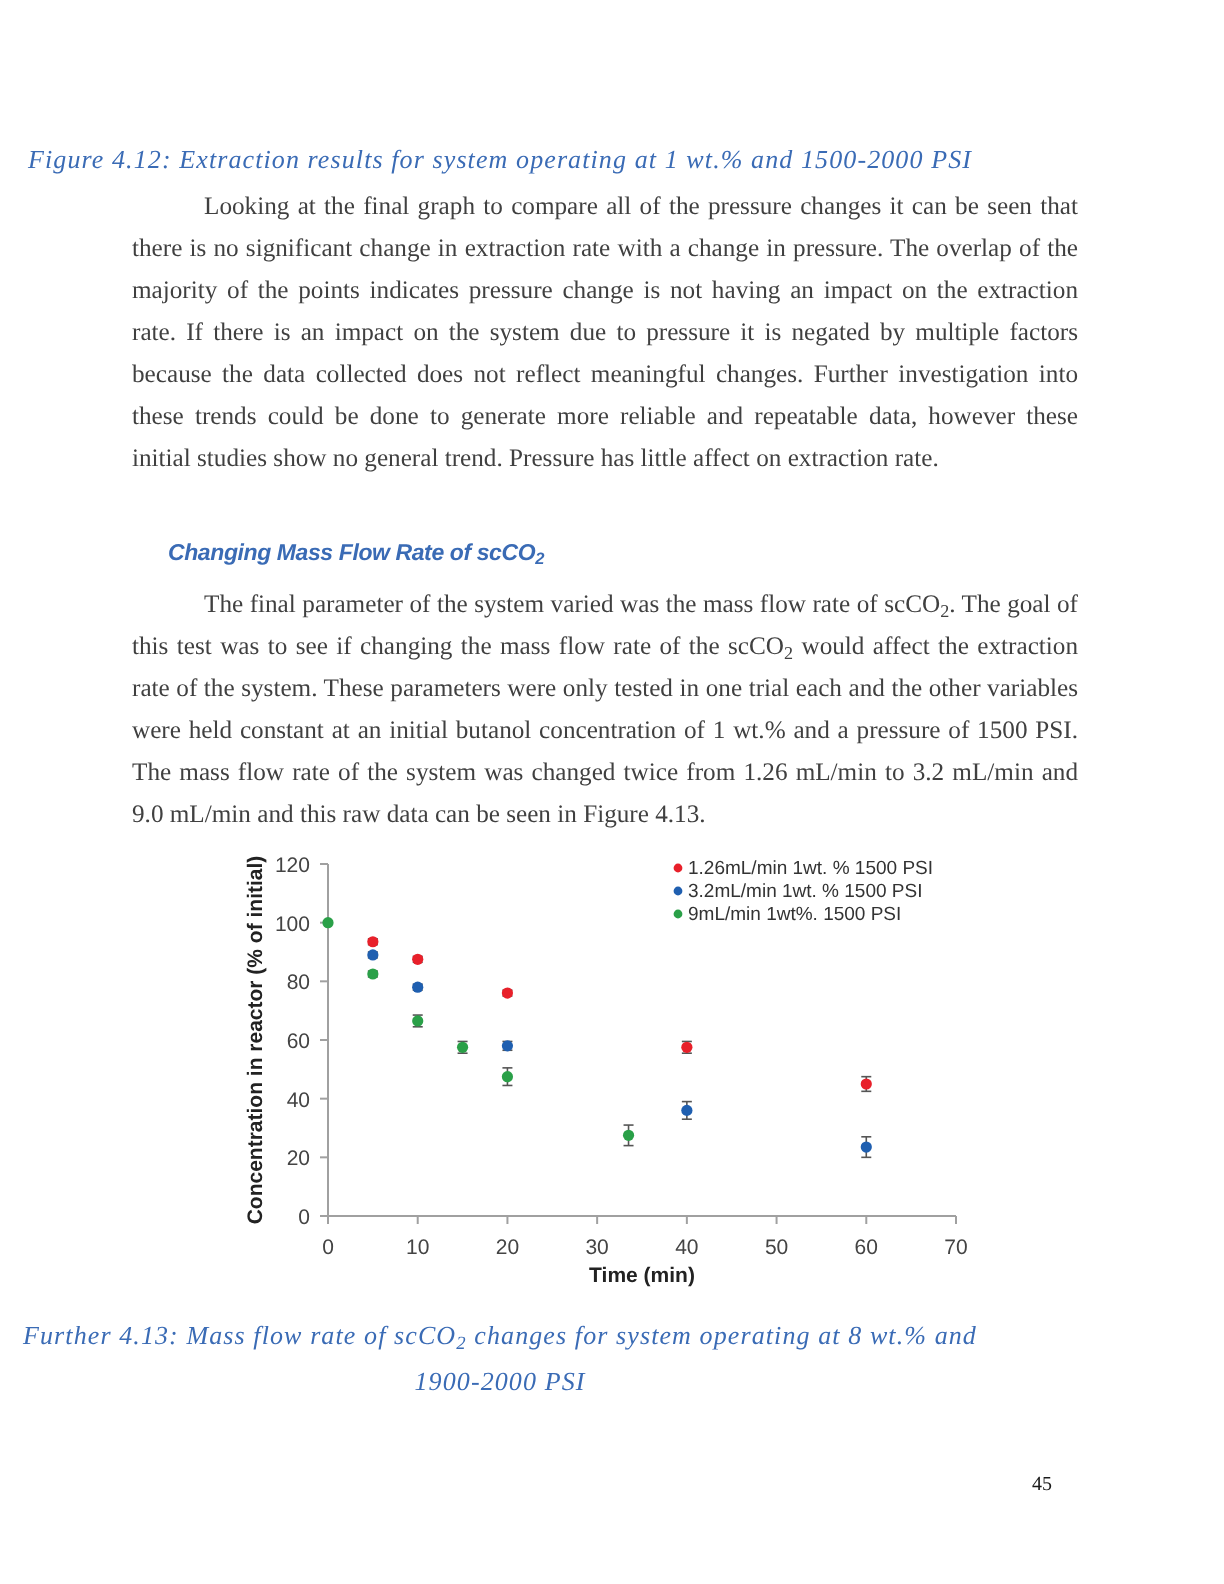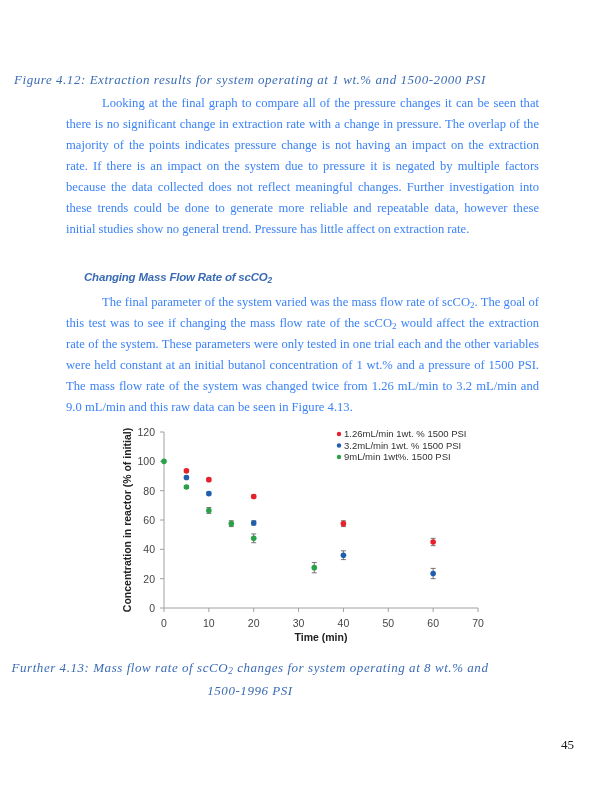--- a/index.html
+++ b/index.html
@@ -1,22 +1,22 @@
 <!DOCTYPE html>
 <html><head>
 <meta charset="utf-8">
 <style>
   html, body { margin: 0; padding: 0; background: #ffffff; }
   body { width: 612px; height: 792px; position: relative; overflow: hidden; font-family: "DejaVu Serif", "Liberation Serif", serif; color: #1a1a1a; }
   .caption { position: absolute; left: 0; width: 500px; text-align: center; color: #3a6bb5; font-family: Liberation Serif, serif; font-style: italic; font-size: 13px; letter-spacing: 0.55px; }
-  .para { position: absolute; left: 66px; width: 473px; font-family: "Liberation Serif", "DejaVu Serif", serif; font-size: 12.6px; line-height: 21px; text-align: justify; color: #3b82f6; }
+  .para { position: absolute; left: 66px; width: 473px; font-family: "Liberation Serif", "DejaVu Serif", serif; font-size: 12.6px; line-height: 21px; text-align: justify; color: #404040; }
   .para .indent { display: inline-block; width: 36px; }
   .heading { position: absolute; left: 84px; top: 271px; color: #3a6bb5; font-family: "Liberation Sans", "DejaVu Sans", sans-serif; font-weight: bold; font-style: italic; font-size: 11.5px; letter-spacing: -0.2px; }
   sub { font-size: 0.72em; vertical-align: -0.25em; line-height: 0; }
-  .page-number { position: absolute; left: 516px; top: 737px; font-family: "Liberation Serif", "DejaVu Serif", serif; font-size: 13px; margin-left: 45px; }
+  .page-number { position: absolute; left: 516px; top: 737px; font-family: "Liberation Serif", "DejaVu Serif", serif; font-size: 10px; }
   #chart { position: absolute; left: 115px; top: 420px; }
   .tick-label { font-family: "Liberation Sans", "DejaVu Sans", sans-serif; font-size: 10.5px; fill: #444; }
   .axis-title { font-family: "Liberation Sans", "DejaVu Sans", sans-serif; font-size: 10.5px; font-weight: bold; fill: #222; }
   .legend-text { font-family: "Liberation Sans", "DejaVu Sans", sans-serif; font-size: 9.5px; fill: #333; }
 </style>
 </head>
 <body>
 
 <div class="caption" style="top:72px;">Figure 4.12: Extraction results for system operating at 1 wt.% and 1500-2000 PSI</div>
 
@@ -138,15 +138,15 @@
       <circle cx="224" cy="25.5" r="2.2" fill="#1f5fb0"></circle>
       <text x="229" y="28.5" class="legend-text">3.2mL/min 1wt. % 1500 PSI</text>
       <circle cx="224" cy="37" r="2.2" fill="#2aa048"></circle>
       <text x="229" y="40" class="legend-text">9mL/min 1wt%. 1500 PSI</text>
     </g>
   <text class="axis-title" id="xlabel" text-anchor="middle" x="206" y="221">Time (min)</text>
   <text class="axis-title" id="ylabel" text-anchor="middle" transform="translate(16,100) rotate(-90)">Concentration in reactor (% of initial)</text>
 </svg>
 
 <div class="caption" style="top:660px;"><span>Further 4.13: Mass flow rate of scCO</span><sub>2</sub><span> changes for system operating at 8 wt.% and</span></div>
-<div class="caption" style="top:683px;">1500-1996 PSI</div>
+<div class="caption" style="top:683px;">1900-2000 PSI</div>
 
 <div class="page-number">45</div>
 
 </body></html>

